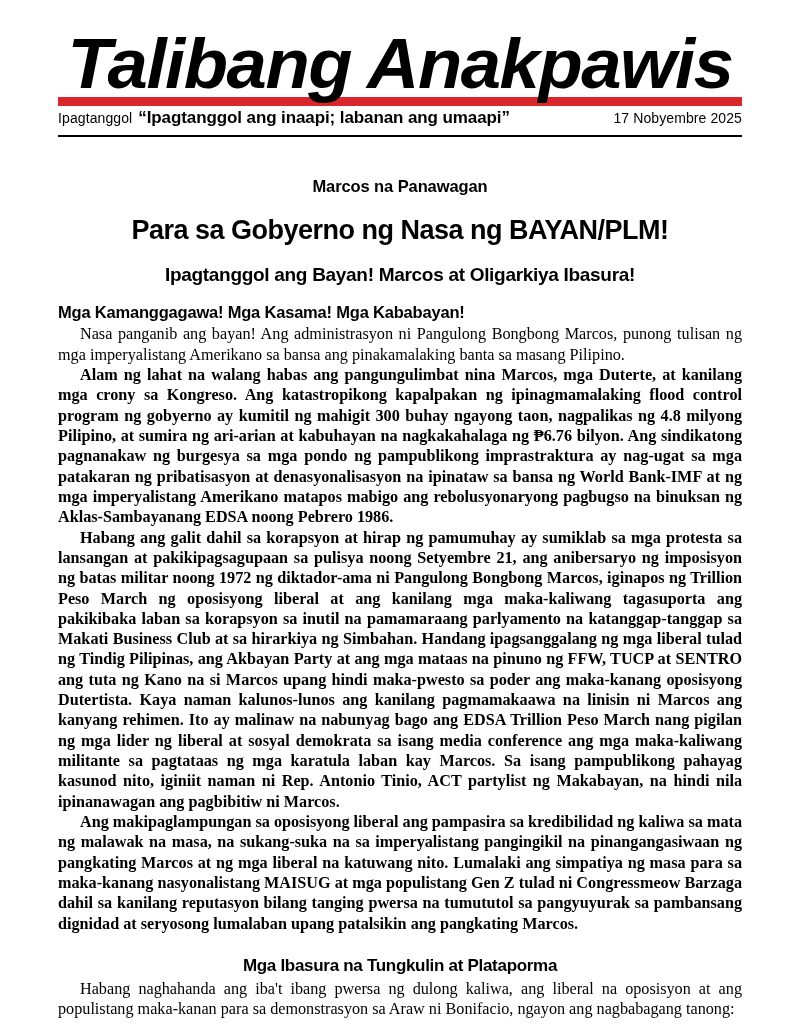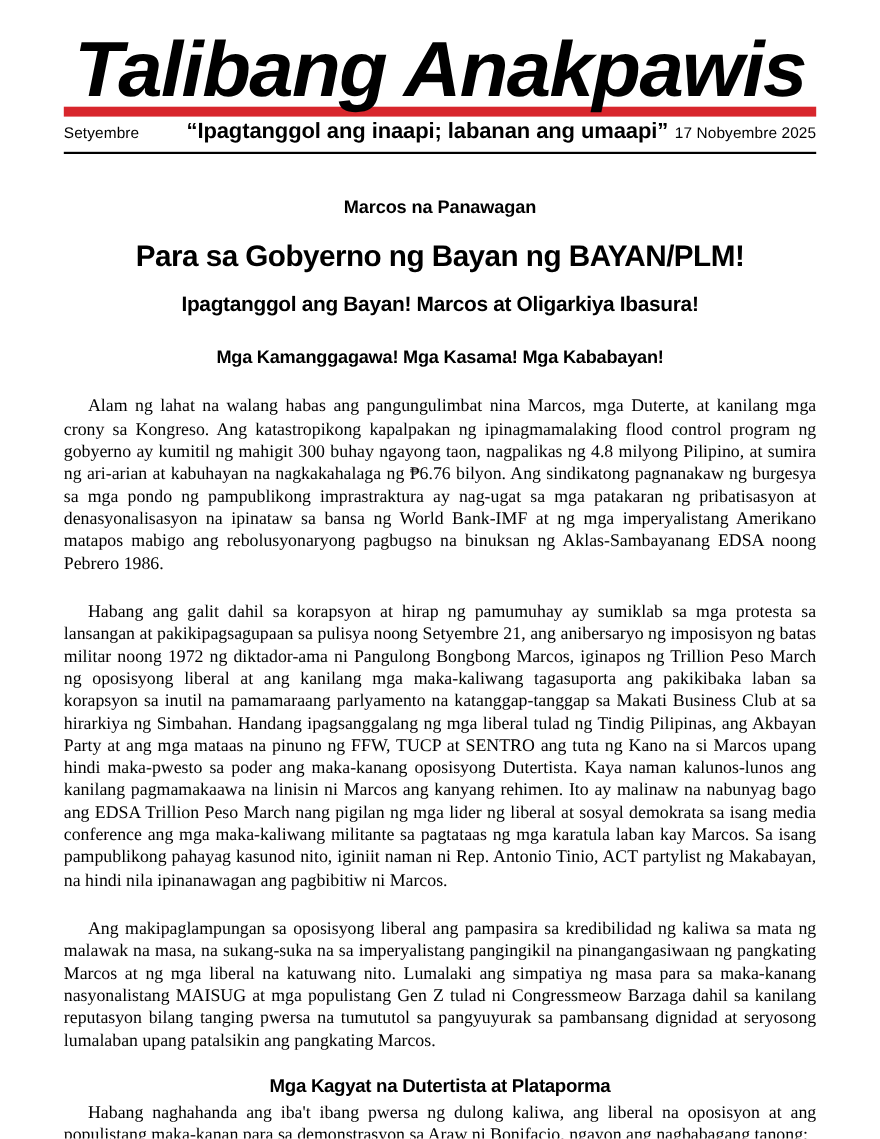--- a/index.html
+++ b/index.html
@@ -59,26 +59,26 @@
     margin-top: 10px;
     padding-bottom: 7px;
     font-family: "Liberation Sans", "DejaVu Sans", sans-serif;
   }
   .folio-left {
     font-size: 14px;
     letter-spacing: 0.1px;
     white-space: nowrap;
   }
   .folio-slogan {
-    font-size: 20px;
+    font-size: 17px;
     font-weight: bold;
     letter-spacing: -0.1px;
     white-space: nowrap;
     flex: 1;
-    text-align: right;
+    text-align: left;
     margin: 0 6px;
   }
   .folio-right {
     font-size: 14px;
     letter-spacing: 0.1px;
     white-space: nowrap;
   }
   .blackrule {
     border-bottom: 2.5px solid #000;
     margin-bottom: 0;
@@ -105,25 +105,25 @@
   .subhead {
     font-size: 19px;
     font-weight: bold;
     margin-top: 13px;
     letter-spacing: -0.3px;
     white-space: nowrap;
   }
 
   
   .salutation {
-    text-align: center;
+    text-align: left;
     font-family: "Liberation Sans", "DejaVu Sans", sans-serif;
     font-size: 16.5px;
     font-weight: bold;
-    margin-top: 27px;
+    margin-top: 17px;
     letter-spacing: -0.2px;
   }
   .section-head {
     text-align: center;
     font-family: "Liberation Sans", "DejaVu Sans", sans-serif;
     font-size: 17px;
     font-weight: bold;
     margin-top: 22px;
     letter-spacing: -0.3px;
   }
@@ -134,55 +134,57 @@
     text-align: justify;
     text-justify: inter-word;
     margin: 0;
     hyphens: manual;
   }
   p.body.first {
     margin-top: 2px;
     text-indent: 22px;
   }
   p.body.indent {
-    margin-top: 24px;
+    margin-top: 0;
     text-indent: 22px;
+    font-weight: bold;
   }
   p.body.tight {
     margin-top: 3px;
     text-indent: 22px;
   }
 </style>
 </head>
 <body>
 
 <div class="page">
 
   <header class="masthead">
     <div class="redrule"></div>
     <div class="nameplate">Talibang Anakpawis</div>
     <div class="folio">
-      <span class="folio-left">Setyembre</span>
+      <span class="folio-left">Ipagtanggol</span>
       <span class="folio-slogan">“Ipagtanggol ang inaapi; labanan ang umaapi”</span>
       <span class="folio-right">17 Nobyembre 2025</span>
     </div>
     <div class="blackrule"></div>
   </header>
 
   <section class="headline-block">
     <div class="kicker">Marcos na Panawagan</div>
-    <h1 class="headline">Para sa Gobyerno ng Bayan ng BAYAN/PLM!</h1>
+    <h1 class="headline">Para sa Gobyerno ng Nasa ng BAYAN/PLM!</h1>
     <div class="subhead">Ipagtanggol ang Bayan! Marcos at Oligarkiya Ibasura!</div>
   </section>
 
   <section>
     <div class="salutation">Mga Kamanggagawa! Mga Kasama! Mga Kababayan!</div>
 
+    <p class="body first">Nasa panganib ang bayan! Ang administrasyon ni Pangulong Bongbong Marcos, punong tulisan ng mga imperyalistang Amerikano sa bansa ang pinakamalaking banta sa masang Pilipino.</p>
     <p class="body indent">Alam ng lahat na walang habas ang pangungulimbat nina Marcos, mga Duterte, at kanilang mga crony sa Kongreso. Ang katastropikong kapalpakan ng ipinagmamalaking flood control program ng gobyerno ay kumitil ng mahigit 300 buhay ngayong taon, nagpalikas ng 4.8 milyong Pilipino, at sumira ng ari-arian at kabuhayan na nagkakahalaga ng ₱6.76 bilyon. Ang sindikatong pagnanakaw ng burgesya sa mga pondo ng pampublikong imprastraktura ay nag-ugat sa mga patakaran ng pribatisasyon at denasyonalisasyon na ipinataw sa bansa ng World Bank-IMF at ng mga imperyalistang Amerikano matapos mabigo ang rebolusyonaryong pagbugso na binuksan ng Aklas-Sambayanang EDSA noong Pebrero 1986.</p>
     <p class="body indent">Habang ang galit dahil sa korapsyon at hirap ng pamumuhay ay sumiklab sa mga protesta sa lansangan at pakikipagsagupaan sa pulisya noong Setyembre 21, ang anibersaryo ng imposisyon ng batas militar noong 1972 ng diktador-ama ni Pangulong Bongbong Marcos, iginapos ng Trillion Peso March ng oposisyong liberal at ang kanilang mga maka-kaliwang tagasuporta ang pakikibaka laban sa korapsyon sa inutil na pamamaraang parlyamento na katanggap-tanggap sa Makati Business Club at sa hirarkiya ng Simbahan. Handang ipagsanggalang ng mga liberal tulad ng Tindig Pilipinas, ang Akbayan Party at ang mga mataas na pinuno ng FFW, TUCP at SENTRO ang tuta ng Kano na si Marcos upang hindi maka-pwesto sa poder ang maka-kanang oposisyong Dutertista. Kaya naman kalunos-lunos ang kanilang pagmamakaawa na linisin ni Marcos ang kanyang rehimen. Ito ay malinaw na nabunyag bago ang EDSA Trillion Peso March nang pigilan ng mga lider ng liberal at sosyal demokrata sa isang media conference ang mga maka-kaliwang militante sa pagtataas ng mga karatula laban kay Marcos. Sa isang pampublikong pahayag kasunod nito, iginiit naman ni Rep. Antonio Tinio, ACT partylist ng Makabayan, na hindi nila ipinanawagan ang pagbibitiw ni Marcos.</p>
     <p class="body indent">Ang makipaglampungan sa oposisyong liberal ang pampasira sa kredibilidad ng kaliwa sa mata ng malawak na masa, na sukang-suka na sa imperyalistang pangingikil na pinangangasiwaan ng pangkating Marcos at ng mga liberal na katuwang nito. Lumalaki ang simpatiya ng masa para sa maka-kanang nasyonalistang MAISUG at mga populistang Gen Z tulad ni Congressmeow Barzaga dahil sa kanilang reputasyon bilang tanging pwersa na tumututol sa pangyuyurak sa pambansang dignidad at seryosong lumalaban upang patalsikin ang pangkating Marcos.</p>
 
-    <div class="section-head">Mga Kagyat na Dutertista at Plataporma</div>
+    <div class="section-head">Mga Ibasura na Tungkulin at Plataporma</div>
 
     <p class="body tight"><span>Habang naghahanda ang iba't ibang pwersa ng dulong kaliwa, ang liberal na oposisyon at ang populistang maka-kanan para sa demonstrasyon sa Araw ni Bonifacio, ngayon ang nagbabagang tanong: </span></p>
   </section>
 
 </div>
 
 </body></html>

